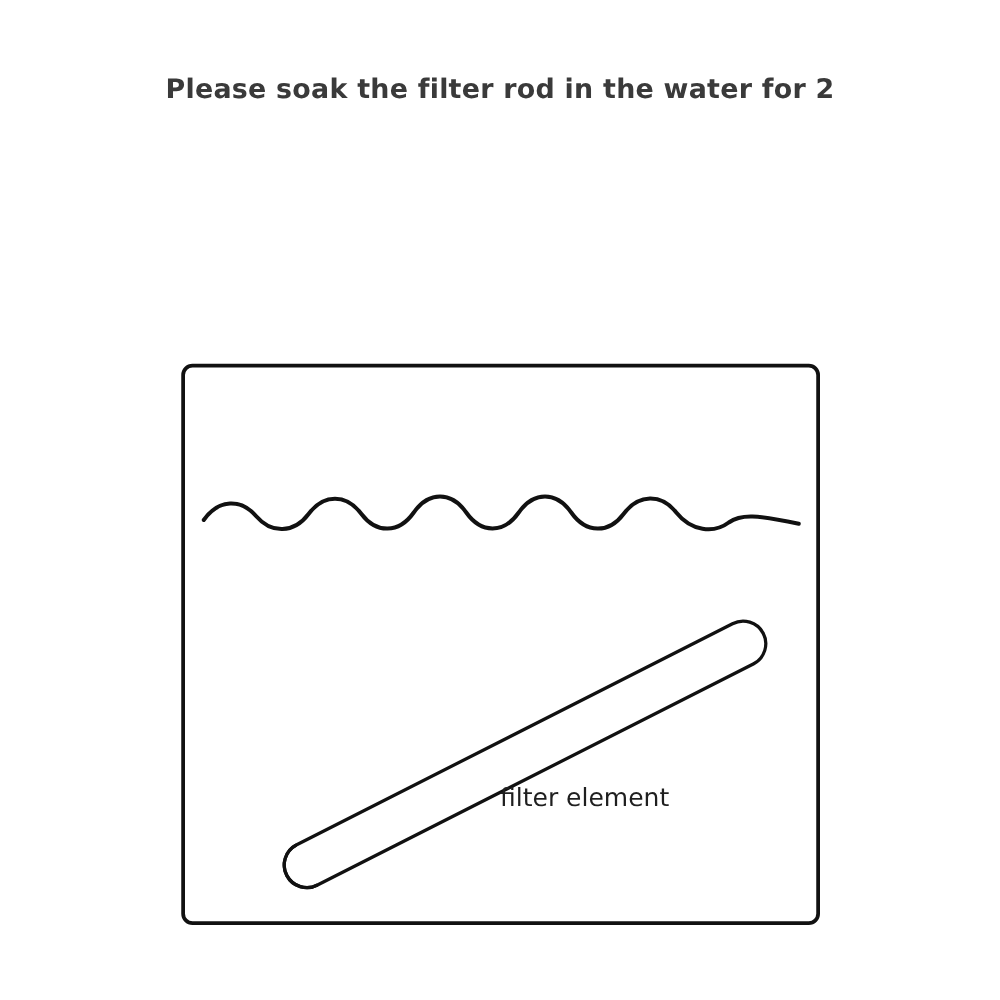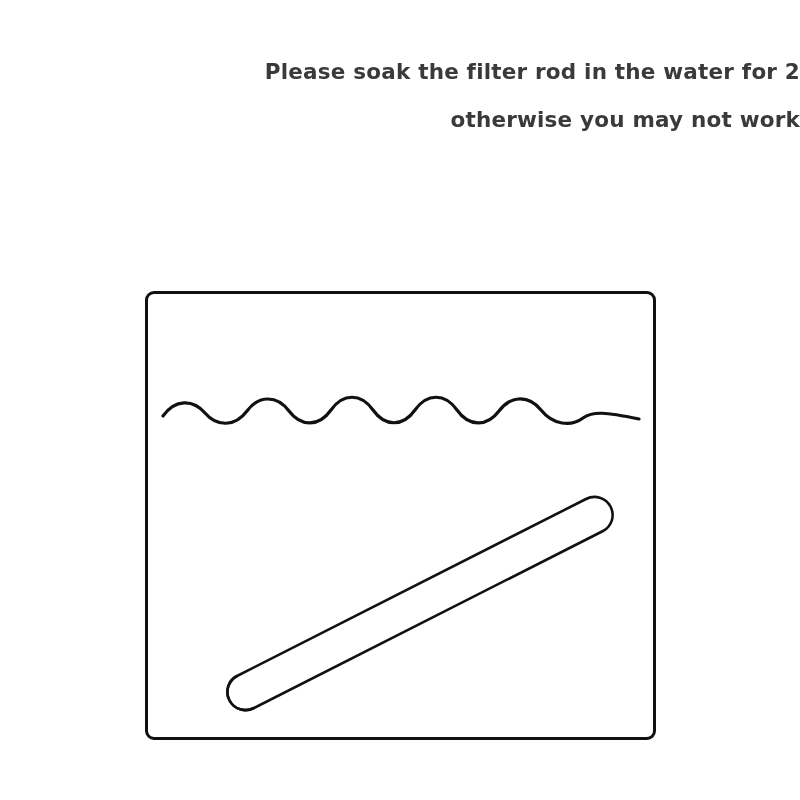--- a/index.html
+++ b/index.html
@@ -30,21 +30,20 @@
     text-align: center;
     color: #3a3a3a;
     font-size: 21.5px;
     font-weight: 700;
     letter-spacing: 0.2px;
     line-height: 48px;
   }
   .instruction .line {
     display: block;
     white-space: nowrap;
-    text-align: right;
   }
 
   
   .illustration-box {
     position: absolute;
     left: 145px;
     top: 291px;
     width: 511px;
     height: 449px;
     border: 3px solid #111111;
@@ -72,21 +71,20 @@
     white-space: nowrap;
   }
 </style>
 </head>
 <body>
 
 <div id="canvas">
 
   <div class="instruction">
     <span class="line">Please soak the filter rod in the water for 2</span>
-    <span class="line">otherwise you may not work</span>
   </div>
 
   <div class="illustration-box"></div>
 
   <svg class="illustration-svg" viewBox="0 0 511 449">
 
     <path d="M18 125
              C 30 108, 48 108, 60 122
              C 72 136, 90 136, 102 120
              C 114 104, 132 104, 144 120
@@ -102,14 +100,15 @@
     <g>
       <path d="M 92 385
                L 441 208
                A 18 18 0 0 1 458 240
                L 109 417
                A 18 18 0 0 1 92 385 Z" fill="#ffffff" stroke="#111111" stroke-width="2.6" stroke-linejoin="round"></path>
       <path d="M 92 385 A 18 18 0 0 0 109 417" fill="none" stroke="#111111" stroke-width="2.6"></path>
     </g>
   </svg>
 
+  <div class="filter-label">filter element</div>
 
 </div>
 
 </body></html>

